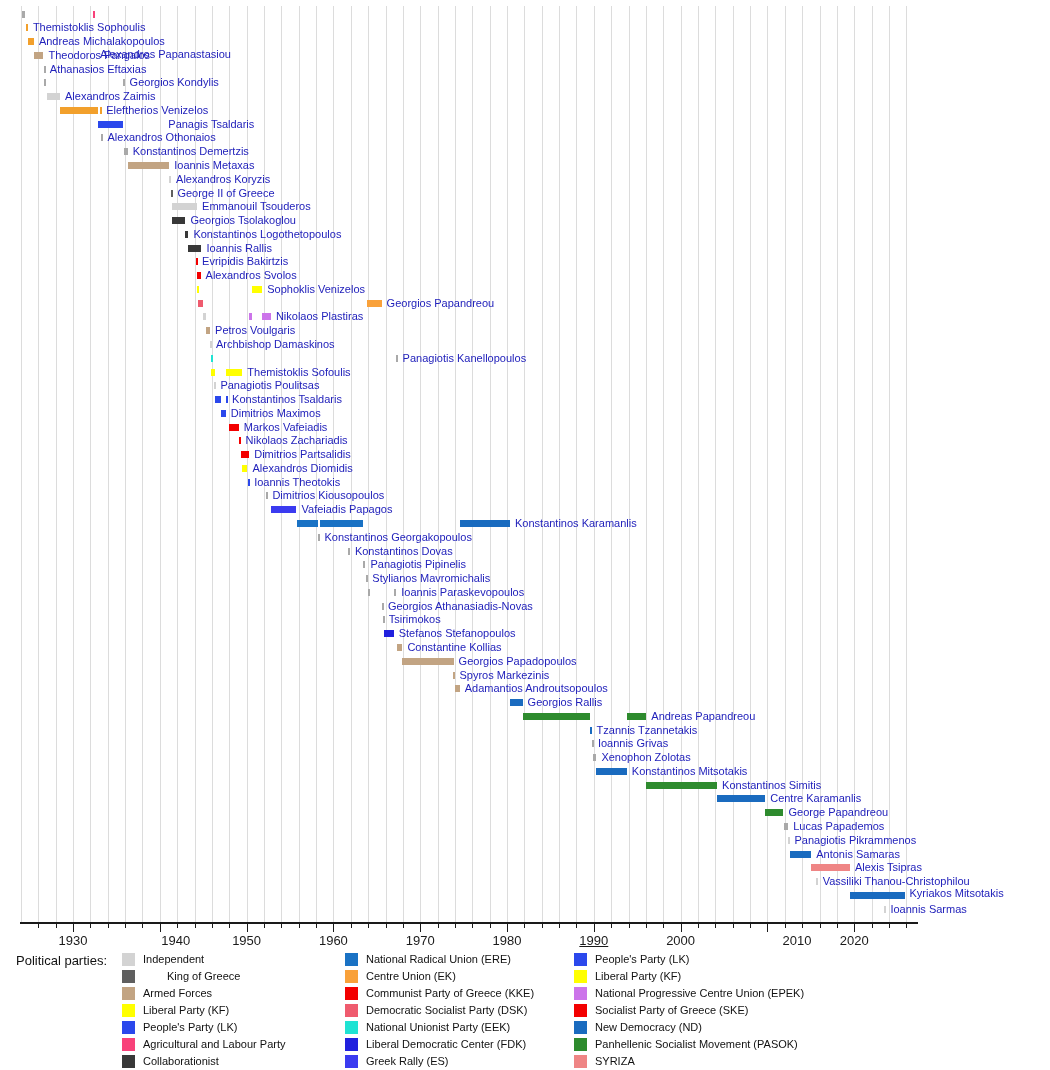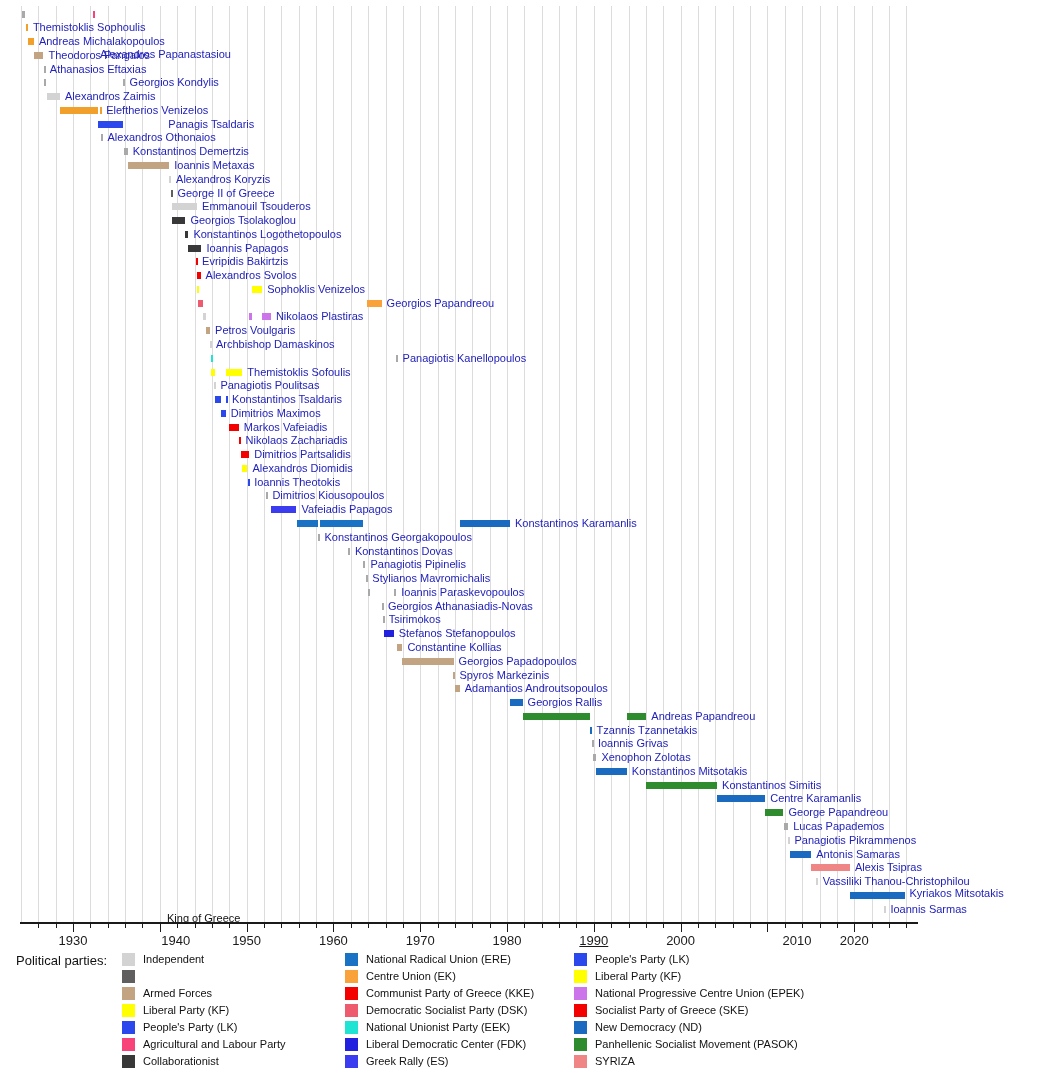--- a/index.html
+++ b/index.html
@@ -106,21 +106,21 @@
     <div class="plabel" style="left: 176.1px; top: 172.7px;">Alexandros Koryzis</div>
     <div class="bar" style="left: 171.1px; width: 2px; top: 189.5px; background: rgb(95, 95, 95);"></div>
     <div class="plabel" style="left: 177.4px; top: 186.5px;">George II of Greece</div>
     <div class="bar" style="left: 171.5px; width: 25.6px; top: 203.3px; background: rgb(211, 211, 211);"></div>
     <div class="plabel" style="left: 202.1px; top: 200.3px;">Emmanouil Tsouderos</div>
     <div class="bar" style="left: 171.5px; width: 13.9px; top: 217px; background: rgb(56, 56, 56);"></div>
     <div class="plabel" style="left: 190.4px; top: 214px;">Georgios Tsolakoglou</div>
     <div class="bar" style="left: 185.4px; width: 3px; top: 230.8px; background: rgb(56, 56, 56);"></div>
     <div class="plabel" style="left: 193.4px; top: 227.8px;">Konstantinos Logothetopoulos</div>
     <div class="bar" style="left: 188.4px; width: 13px; top: 244.6px; background: rgb(56, 56, 56);"></div>
-    <div class="plabel" style="left: 206.5px; top: 241.6px;">Ioannis Papagos</div>
+    <div class="plabel" style="left: 206.5px; top: 241.6px;">Ioannis Rallis</div>
     <div class="bar" style="left: 195.8px; width: 2px; top: 258.4px; background: rgb(243, 0, 0);"></div>
     <div class="plabel" style="left: 202.1px; top: 255.4px;">Evripidis Bakirtzis</div>
     <div class="bar" style="left: 197.1px; width: 3.5px; top: 272.1px; background: rgb(243, 0, 0);"></div>
     <div class="plabel" style="left: 205.6px; top: 269.1px;">Alexandros Svolos</div>
     <div class="bar" style="left: 197.1px; width: 2px; top: 285.9px; background: rgb(255, 255, 0);"></div>
     <div class="bar" style="left: 251.8px; width: 10.4px; top: 285.9px; background: rgb(255, 255, 0);"></div>
     <div class="plabel" style="left: 267.2px; top: 282.9px;">Sophoklis Venizelos</div>
     <div class="bar" style="left: 198px; width: 5.2px; top: 299.7px; background: rgb(239, 91, 110);"></div>
     <div class="bar" style="left: 366.8px; width: 14.8px; top: 299.7px; background: rgb(249, 161, 58);"></div>
     <div class="plabel" style="left: 386.6px; top: 296.7px;">Georgios Papandreou</div>
@@ -289,21 +289,21 @@
     <div class="ylabel" style="left: 593.8px; top: 933px; text-decoration: underline;">1990</div>
     <div class="tick" style="left: 680.6px; top: 924px; height: 8px;"></div>
     <div class="ylabel" style="left: 680.6px; top: 933px;">2000</div>
     <div class="tick" style="left: 767.4px; top: 924px; height: 8px;"></div>
     <div class="ylabel" style="left: 797px; top: 933px;">2010</div>
     <div class="tick" style="left: 854.2px; top: 924px; height: 8px;"></div>
     <div class="ylabel" style="left: 854.2px; top: 933px;">2020</div>
     <div class="swatch" style="left: 122px; top: 953px; background: rgb(211, 211, 211);"></div>
     <div class="llabel" style="left: 143px; top: 953px;">Independent</div>
     <div class="swatch" style="left: 122px; top: 970px; background: rgb(95, 95, 95);"></div>
-    <div class="llabel" style="left: 143px; top: 912px; padding-left: 24px;">King of Greece</div>
+    <div class="llabel" style="left: 143px; top: 970px; padding-left: 24px;">King of Greece</div>
     <div class="swatch" style="left: 122px; top: 987px; background: rgb(194, 164, 131);"></div>
     <div class="llabel" style="left: 143px; top: 987px;">Armed Forces</div>
     <div class="swatch" style="left: 122px; top: 1004px; background: rgb(255, 255, 0);"></div>
     <div class="llabel" style="left: 143px; top: 1004px;">Liberal Party (KF)</div>
     <div class="swatch" style="left: 122px; top: 1021px; background: rgb(43, 72, 236);"></div>
     <div class="llabel" style="left: 143px; top: 1021px;">People's Party (LK)</div>
     <div class="swatch" style="left: 122px; top: 1038px; background: rgb(248, 66, 122);"></div>
     <div class="llabel" style="left: 143px; top: 1038px;">Agricultural and Labour Party</div>
     <div class="swatch" style="left: 122px; top: 1055px; background: rgb(56, 56, 56);"></div>
     <div class="llabel" style="left: 143px; top: 1055px;">Collaborationist</div>

